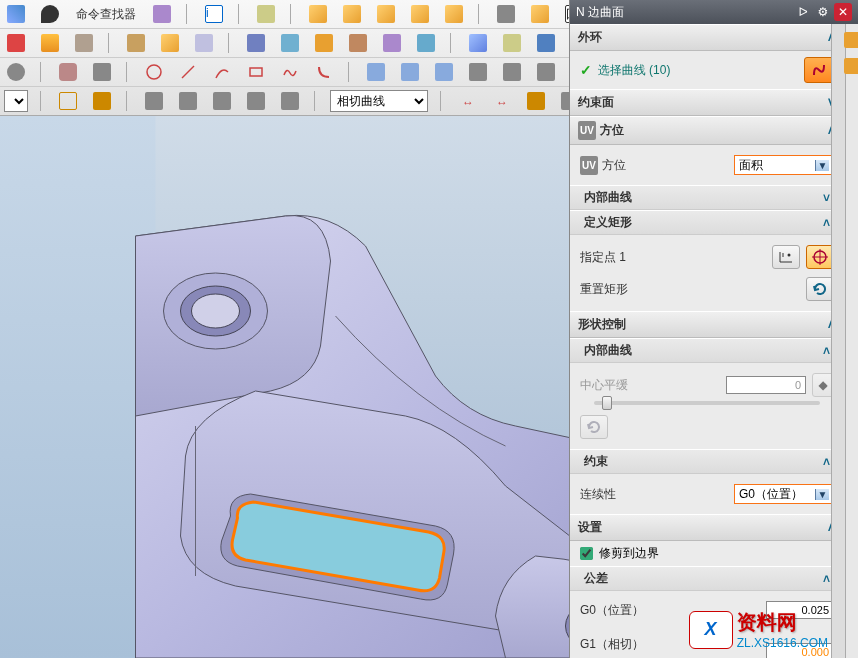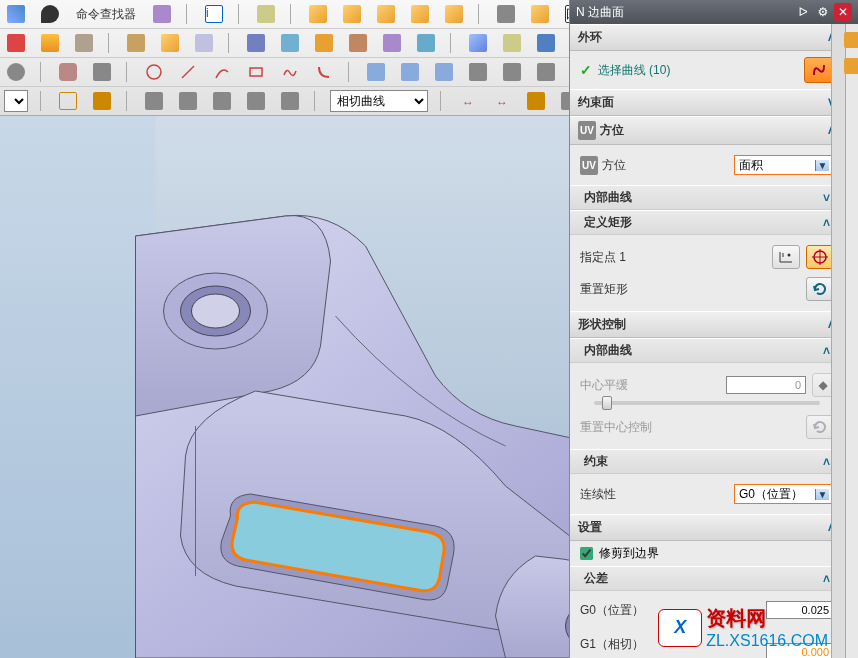--- a/index.html
+++ b/index.html
@@ -64,21 +64,21 @@
   
   .slider-row { padding: 0 14px 6px; }
   .slider-track { height: 4px; background: #ccc; border-radius: 2px; position: relative; }
   .slider-thumb { position: absolute; left: 8px; top: -5px; width: 10px; height: 14px; background: linear-gradient(#f8f8f8,#d0d0d0); border: 1px solid #888; border-radius: 2px; }
   
   .uv-badge { display: inline-block; background: #888; color: #fff; padding: 4px 2px; border-radius: 2px; font-size: 10px; margin-right: 4px; font-weight: bold; }
   
   .watermark { position: absolute; right: 30px; bottom: 8px; display: flex; align-items: center; gap: 4px; z-index: 100; }
   .watermark .logo { width: 44px; height: 38px; background: #fff; border: 1px solid #c00; border-radius: 6px; display: flex; align-items: center; justify-content: center; color: #06c; font-weight: bold; font-style: italic; font-size: 18px; }
   .watermark .wm-text { font-size: 20px; font-weight: bold; color: #c00; text-shadow: 1px 1px 2px rgba(0,0,0,0.3); }
-  .watermark .wm-sub { font-size: 16px; color: #08c; }
+  .watermark .wm-sub { font-size: 12px; color: #08c; }
 </style>
 </head>
 <body>
 
 <div class="top-toolbars">
   <div class="toolbar-row">
     <div class="tb-btn">
         <span class="ico" style="background:linear-gradient(45deg,#8af,#48c)"></span>
       </div>
     <div class="tb-btn">
@@ -457,21 +457,20 @@
         <label>中心平缓</label>
         <input class="num-input" style="width: 80px; color: rgb(153, 153, 153);" disabled="" value="0">
         <div class="icon-btn" style="width:22px;opacity:.5">◆</div>
       </div>
       <div class="slider-row">
         <div class="slider-track">
             <div class="slider-thumb"></div>
           </div>
       </div>
       <div class="form-row disabled">
-        <label>重置中心控制</label>
         <div class="icon-btn" style="opacity:.6">
           <svg width="18" height="16">
               <path d="M4 8 A5 5 0 1 1 6 12" fill="none" stroke="#889" stroke-width="2"></path>
               <path d="M3 5 L4 9 L8 8" fill="none" stroke="#889" stroke-width="2"></path>
             </svg>
         </div>
       </div>
     </div>
 
     <div class="sub-header bold">

